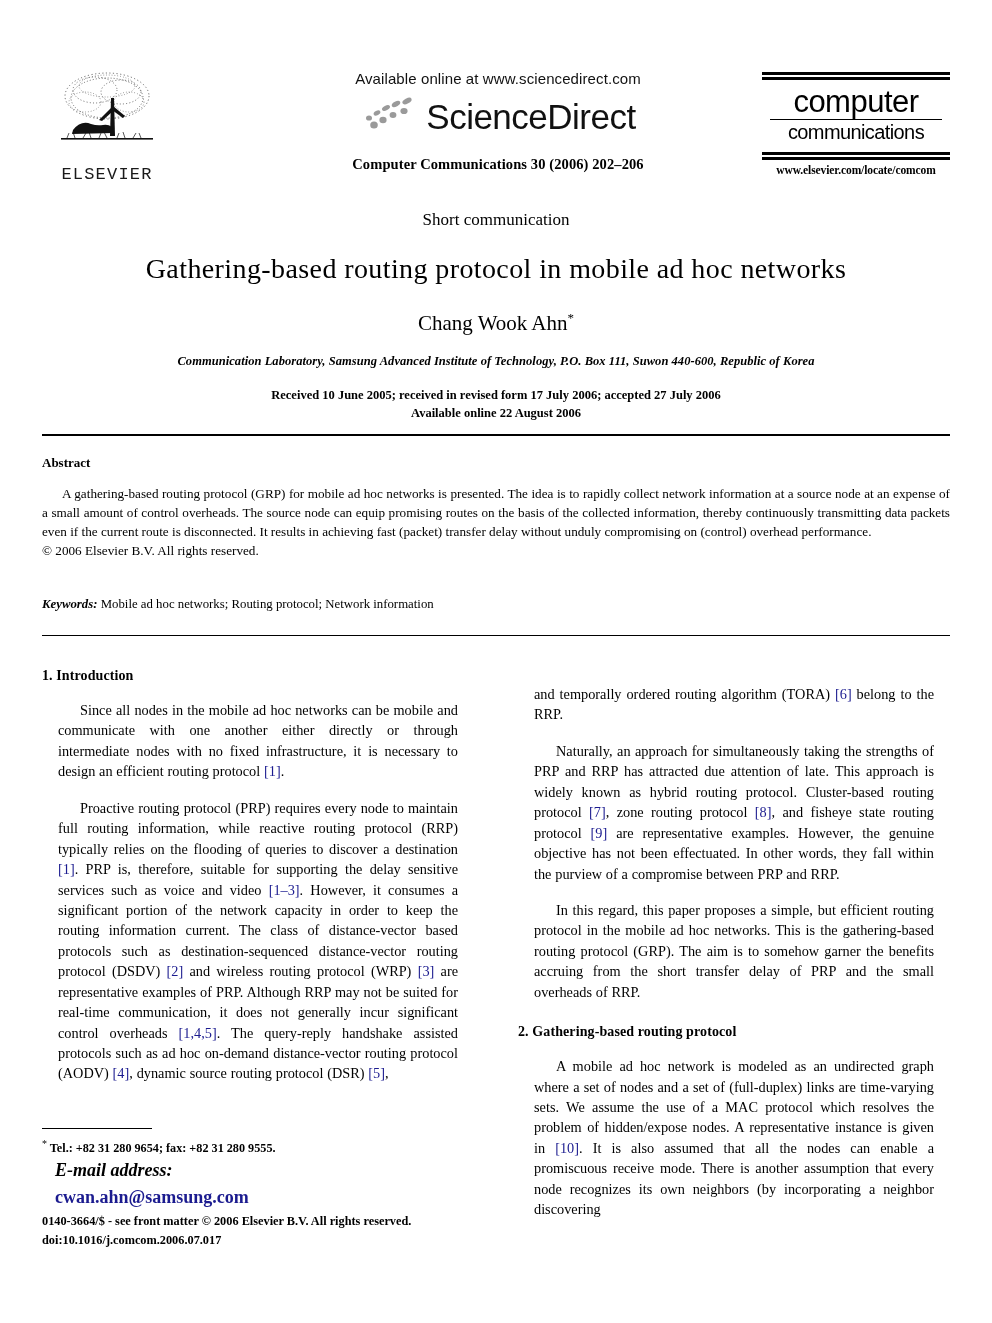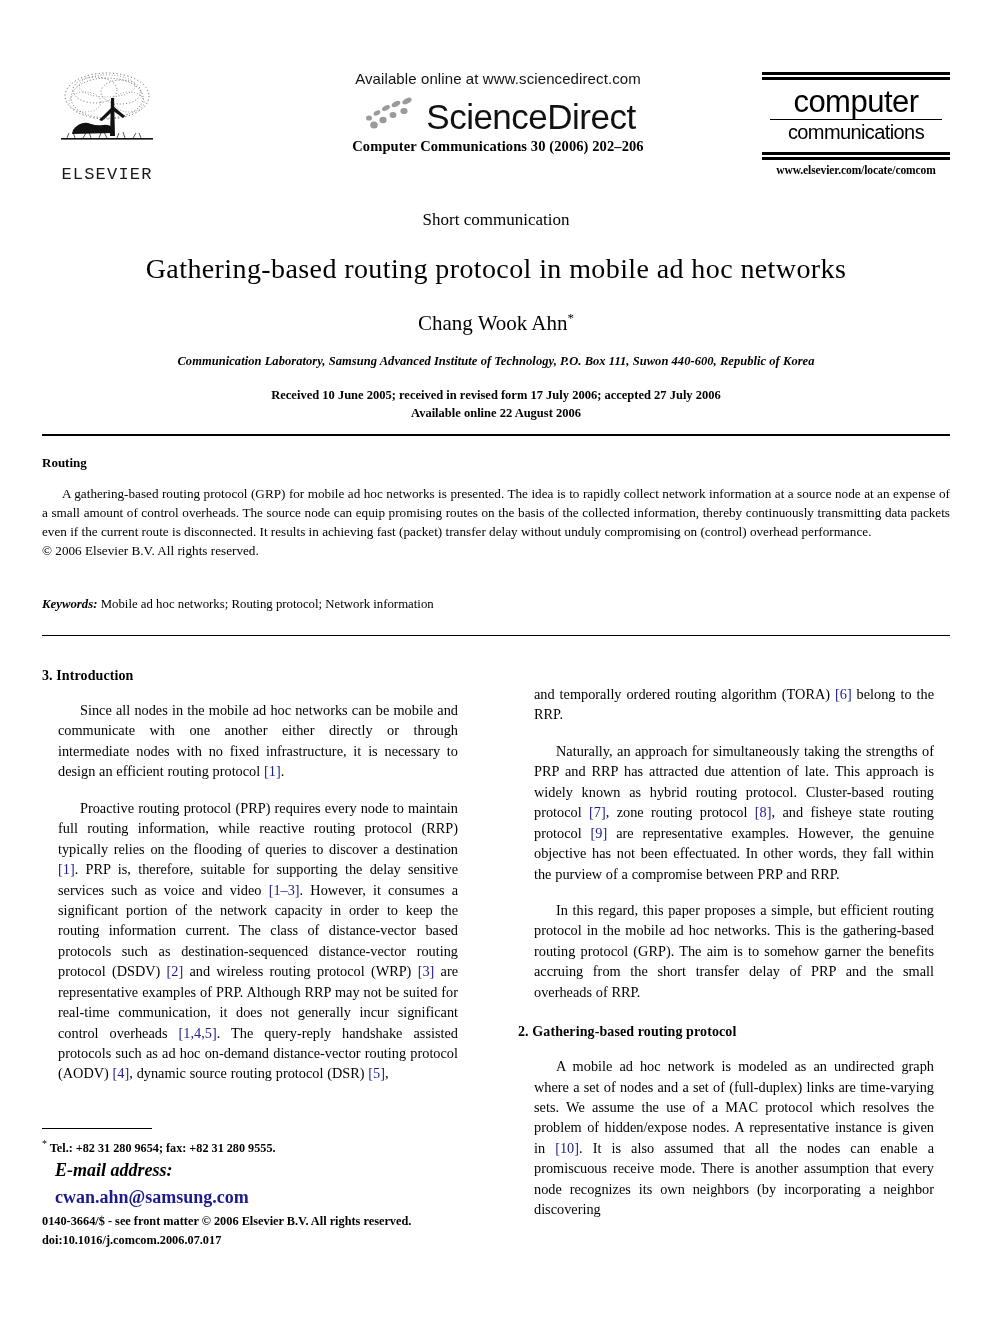--- a/index.html
+++ b/index.html
@@ -83,20 +83,21 @@
   }
   .sd-wordmark {
     font-family: "Liberation Sans", sans-serif;
     font-size: 35px;
     font-weight: normal;
     color: #111;
     letter-spacing: -0.5px;
     line-height: 1;
   }
   .journal-ref {
+    margin-top: 18px;
     font-family: "Liberation Serif", serif;
     font-size: 14.5px;
     font-weight: bold;
     color: #000;
     letter-spacing: 0.1px;
   }
 
   
   .cc-block {
     position: absolute;
@@ -394,36 +395,36 @@
     <div class="affiliation">Communication Laboratory, Samsung Advanced Institute of Technology, P.O. Box 111, Suwon 440-600, Republic of Korea</div>
     <div class="dates">
       <div>Received 10 June 2005; received in revised form 17 July 2006; accepted 27 July 2006</div>
       <div>Available online 22 August 2006</div>
     </div>
   </div>
 
   <div class="rule-thick" style="top:434px;"></div>
 
   <div class="abstract-block">
-    <div class="abstract-head">Routing</div>
+    <div class="abstract-head">Abstract</div>
     <div class="abstract-body">A gathering-based routing protocol (GRP) for mobile ad hoc networks is presented. The idea is to rapidly collect network information at a source node at an expense of a small amount of control overheads. The source node can equip promising routes on the basis of the collected information, thereby continuously transmitting data packets even if the current route is disconnected. It results in achieving fast (packet) transfer delay without unduly compromising on (control) overhead performance.</div>
     <div class="abstract-copyright">© 2006 Elsevier B.V. All rights reserved.</div>
   </div>
 
   <div class="keywords-line">
     <span class="kw-label">Keywords:</span>
     <span>Mobile ad hoc networks; Routing protocol; Network information</span>
   </div>
 
   <div class="rule-thin" style="top:635px;"></div>
 
   <div class="columns">
 
     <div class="col col-left">
-      <h2 class="sec-head">3. Introduction</h2>
+      <h2 class="sec-head">1. Introduction</h2>
 
       <p class="body"><span>Since all nodes in the mobile ad hoc networks can be mobile and communicate with one another either directly or through intermediate nodes with no fixed infrastructure, it is necessary to design an efficient routing protocol </span><span class="cite">[1]</span><span>.</span></p>
 
       <p class="body"><span>Proactive routing protocol (PRP) requires every node to maintain full routing information, while reactive routing protocol (RRP) typically relies on the flooding of queries to discover a destination </span><span class="cite">[1]</span><span>. PRP is, therefore, suitable for supporting the delay sensitive services such as voice and video </span><span class="cite">[1–3]</span><span>. However, it consumes a significant portion of the network capacity in order to keep the routing information current. The class of distance-vector based protocols such as destination-sequenced distance-vector routing protocol (DSDV) </span><span class="cite">[2]</span><span> and wireless routing protocol (WRP) </span><span class="cite">[3]</span><span> are representative examples of PRP. Although RRP may not be suited for real-time communication, it does not generally incur significant control overheads </span><span class="cite">[1,4,5]</span><span>. The query-reply handshake assisted protocols such as ad hoc on-demand distance-vector routing protocol (AODV) </span><span class="cite">[4]</span><span>, dynamic source routing protocol (DSR) </span><span class="cite">[5]</span><span>,</span></p>
     </div>
 
     <div class="col col-right">
       <p class="body" style="text-indent:0;"><span>and temporally ordered routing algorithm (TORA) </span><span class="cite">[6]</span><span> belong to the RRP.</span></p>
 
       <p class="body"><span>Naturally, an approach for simultaneously taking the strengths of PRP and RRP has attracted due attention of late. This approach is widely known as hybrid routing protocol. Cluster-based routing protocol </span><span class="cite">[7]</span><span>, zone routing protocol </span><span class="cite">[8]</span><span>, and fisheye state routing protocol </span><span class="cite">[9]</span><span> are representative examples. However, the genuine objective has not been effectuated. In other words, they fall within the purview of a compromise between PRP and RRP.</span></p>

